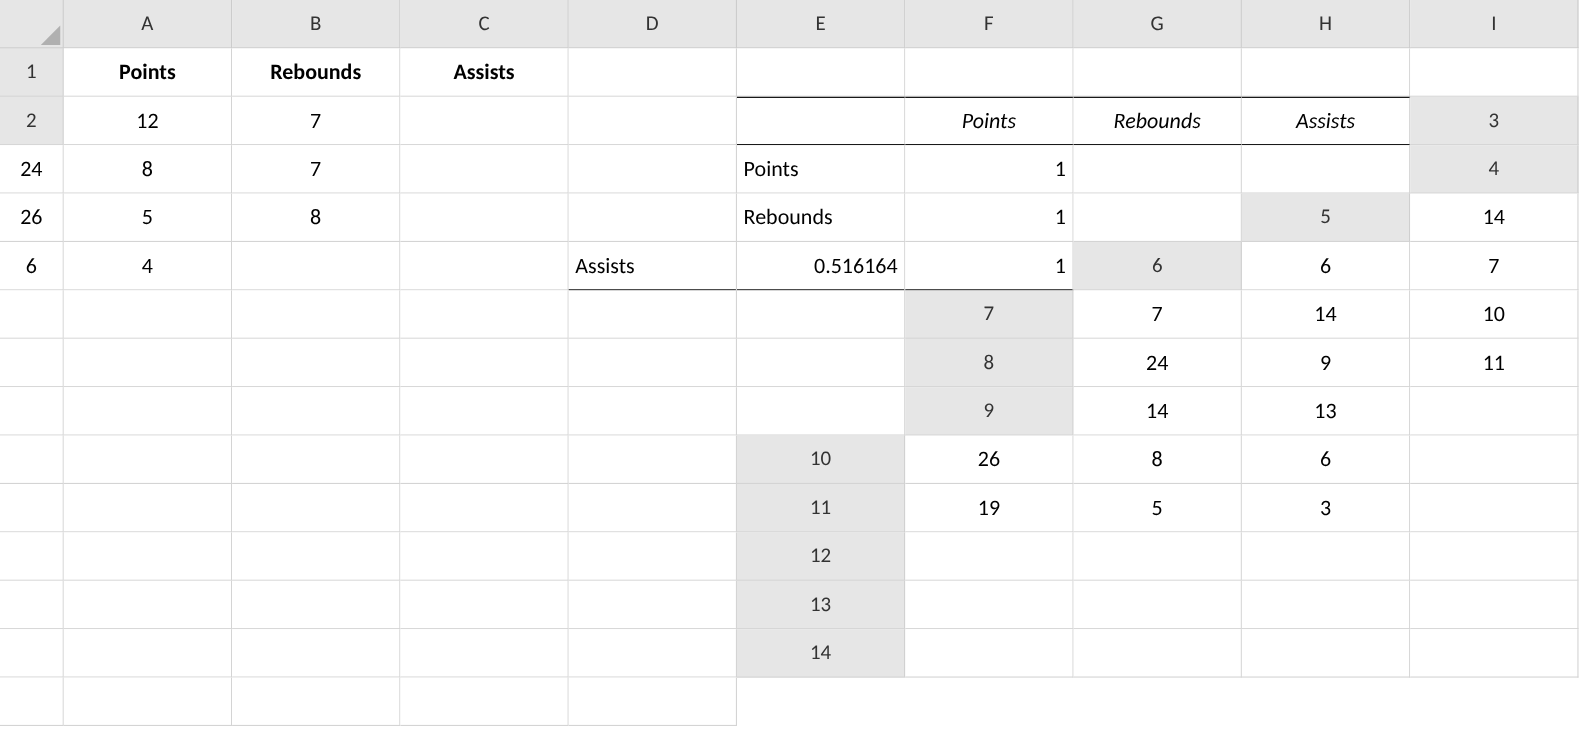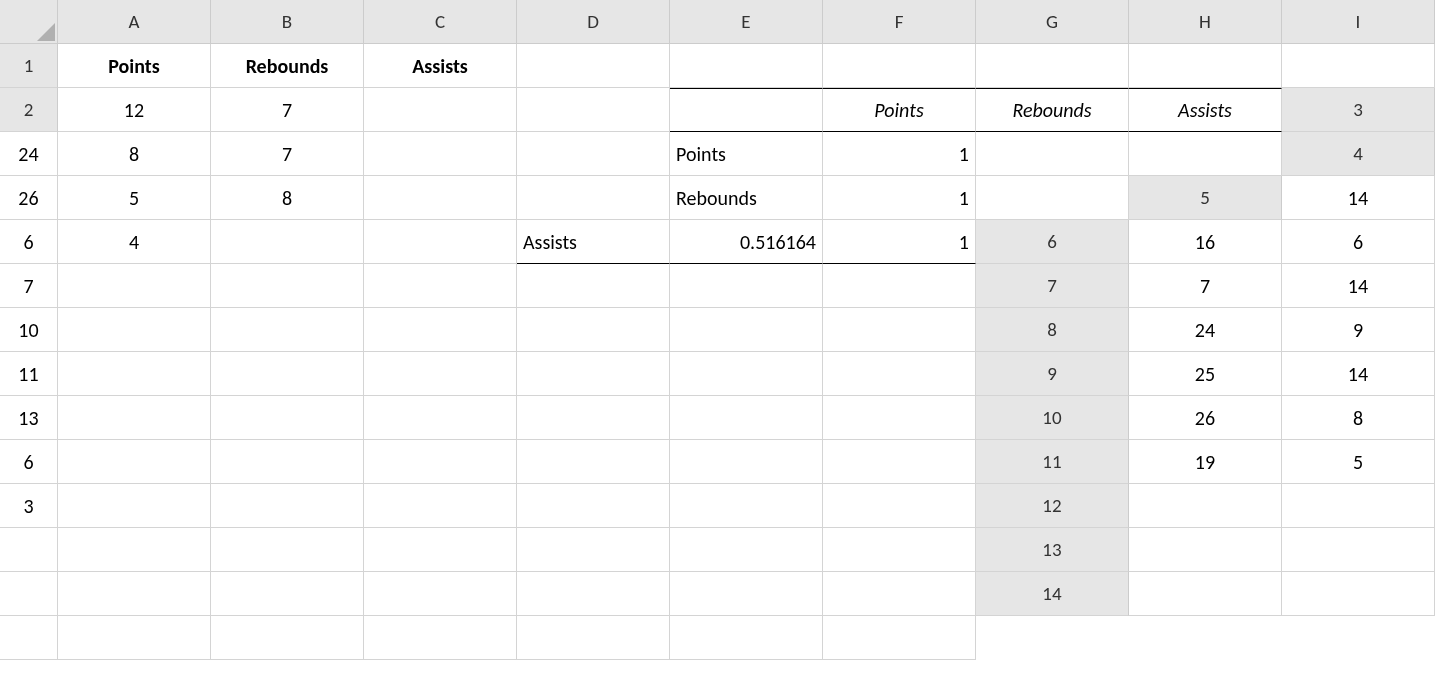--- a/index.html
+++ b/index.html
@@ -130,21 +130,20 @@
   <div class="cell center">14</div>
   <div class="cell center">6</div>
   <div class="cell center">4</div>
   <div class="cell"></div>
   <div class="cell"></div>
   <div class="cell left bb">Assists</div>
   <div class="cell right bb">0.516164</div>
   <div class="cell right bb">1</div>
 
   <div class="row-header">6</div>
-  <div class="cell center">16</div>
   <div class="cell center">6</div>
   <div class="cell center">7</div>
   <div class="cell"></div>
   <div class="cell"></div>
   <div class="cell"></div>
   <div class="cell"></div>
   <div class="cell"></div>
   <div class="cell"></div>
 
   <div class="row-header">7</div>
@@ -163,21 +162,20 @@
   <div class="cell center">9</div>
   <div class="cell center">11</div>
   <div class="cell"></div>
   <div class="cell"></div>
   <div class="cell"></div>
   <div class="cell"></div>
   <div class="cell"></div>
   <div class="cell"></div>
 
   <div class="row-header">9</div>
-  <div class="cell center">25</div>
   <div class="cell center">14</div>
   <div class="cell center">13</div>
   <div class="cell"></div>
   <div class="cell"></div>
   <div class="cell"></div>
   <div class="cell"></div>
   <div class="cell"></div>
   <div class="cell"></div>
 
   <div class="row-header">10</div>

